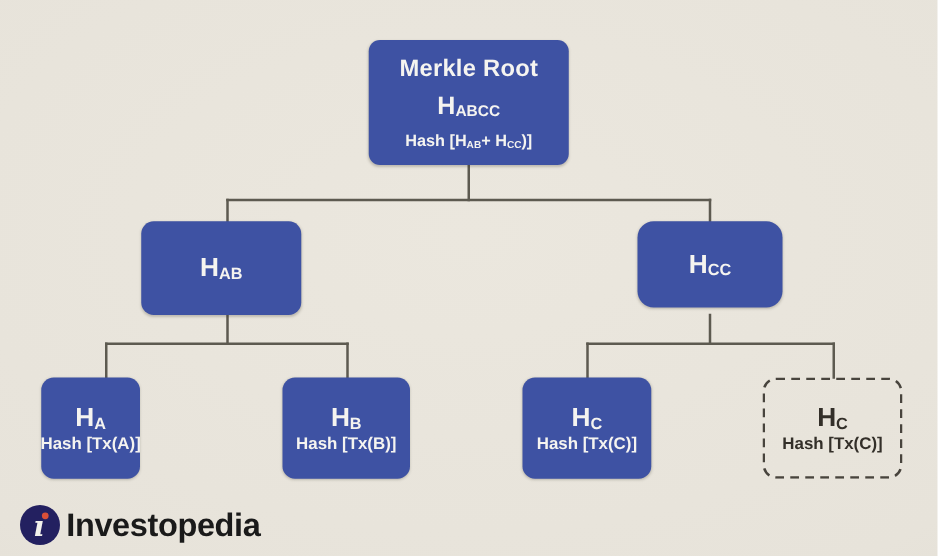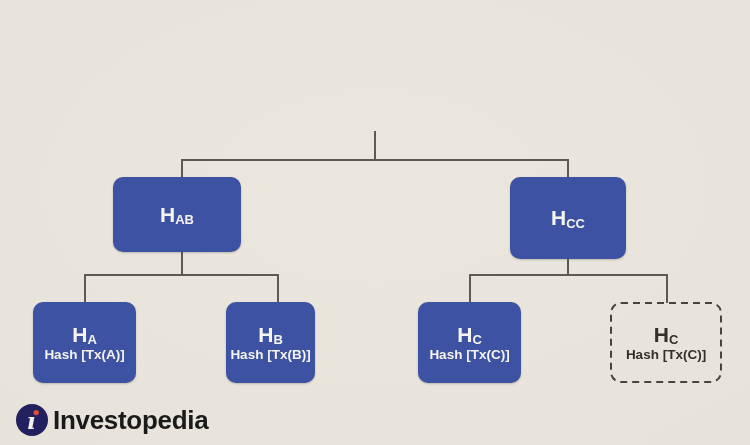--- a/index.html
+++ b/index.html
@@ -66,23 +66,23 @@
   .node-formula {
     font-size: 13.5px; font-weight: 700; margin-top: 1px; white-space: nowrap;
   }
   #node-root .node-formula, #node-hab .node-formula, #node-hcc .node-formula {
     font-size: 13px; margin-top: 0;
   }
   #node-hab .node-formula, #node-hcc .node-formula { margin-top: 8px; }
   
   #node-root { left: 295px; top: 32px;  width: 160px; height: 100px; border-radius: 9px; }
   #node-hab  { left: 113px; top: 177px; width: 128px; height: 75px; }
-  #node-hcc  { left: 510px; top: 177px; width: 116px; height: 82px; }
-  #node-ha   { left: 33px;  top: 302px; width: 103px; height: 81px; }
-  #node-hb   { left: 226px; top: 302px; width: 89px; height: 81px; }
+  #node-hcc  { left: 510px; top: 177px; width: 116px; height: 69px; border-radius: 13px; }
+  #node-ha   { left: 33px;  top: 302px; width: 79px; height: 81px; }
+  #node-hb   { left: 226px; top: 302px; width: 102px; height: 81px; }
   #node-hc   { left: 418px; top: 302px; width: 103px; height: 81px; }
   #node-hcd  { left: 610px; top: 302px; width: 112px; height: 81px; }
   
   .brand {
     position: absolute; left: 16px; top: 404px;
     display: flex; align-items: center; gap: 5px;
   }
   .brand-mark { width: 32px; height: 32px; display: block; }
   .brand-name {
     font-size: 26px; font-weight: 700; color: var(--brand-text);
@@ -100,20 +100,25 @@
   <div class="connector" style="left:567px; top:159px; width:2px; height:19px;"></div>
   <div class="connector" style="left:181px; top:251px; width:2px; height:25px;"></div>
   <div class="connector" style="left:84px;  top:274px; width:195px; height:2px;"></div>
   <div class="connector" style="left:84px;  top:274px; width:2px; height:29px;"></div>
   <div class="connector" style="left:277px; top:274px; width:2px; height:29px;"></div>
   <div class="connector" style="left:567px; top:251px; width:2px; height:25px;"></div>
   <div class="connector" style="left:469px; top:274px; width:199px; height:2px;"></div>
   <div class="connector" style="left:469px; top:274px; width:2px; height:29px;"></div>
   <div class="connector" style="left:666px; top:274px; width:2px; height:29px;"></div>
 
+  <div class="node" id="node-root">
+    <div class="node-title">Merkle Root</div>
+    <div class="node-hash"><span>H</span><sub>ABCC</sub></div>
+    <div class="node-formula"><span>Hash [H</span><sub>AB</sub><span>+ H</span><sub>CC</sub><span>)]</span></div>
+  </div>
 
   <div class="node" id="node-hab">
     <div class="node-hash"><span>H</span><sub>AB</sub></div>
   </div>
 
   <div class="node" id="node-hcc">
     <div class="node-hash"><span>H</span><sub>CC</sub></div>
   </div>
 
   <div class="node" id="node-ha">

